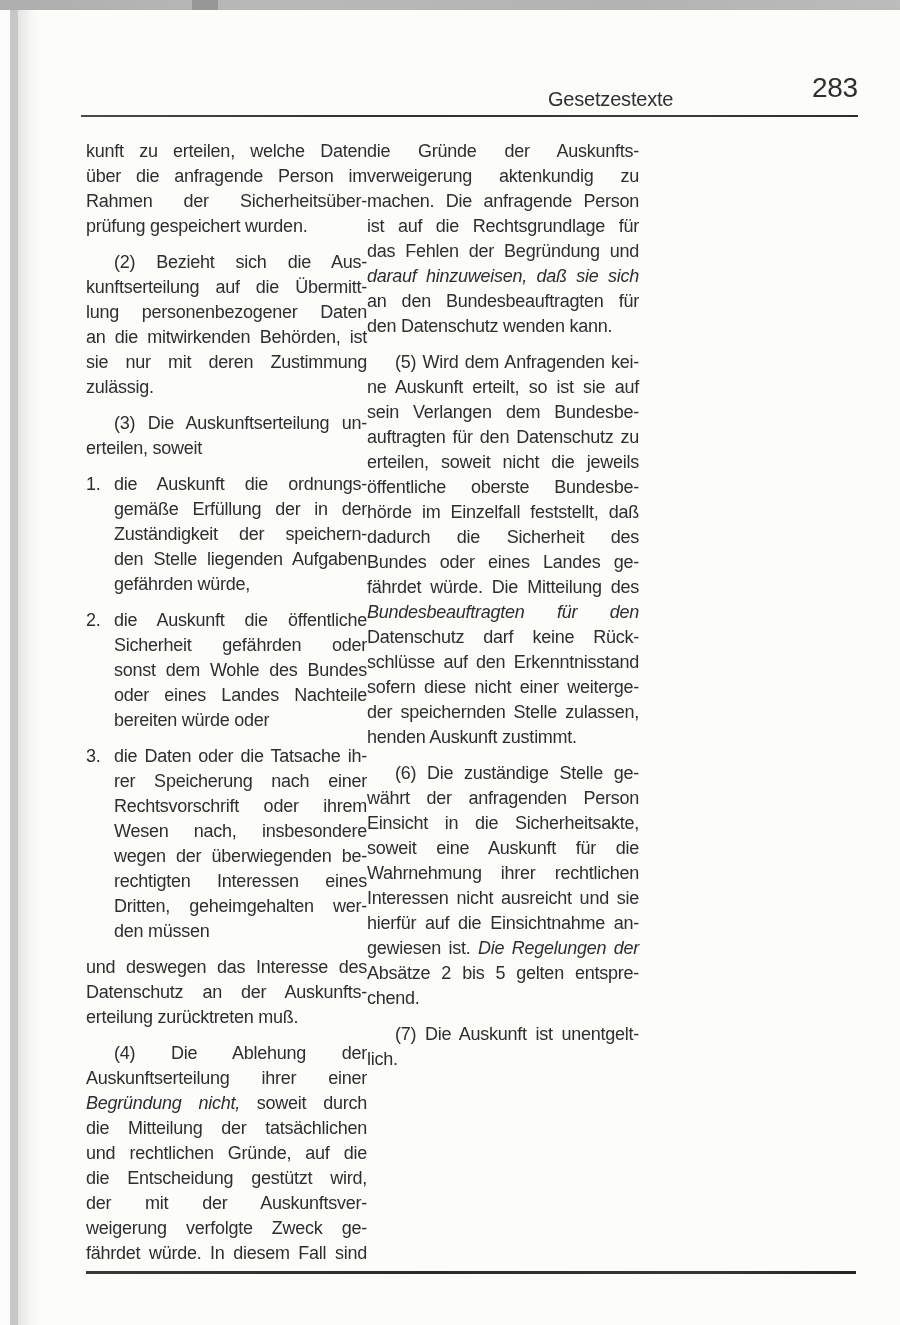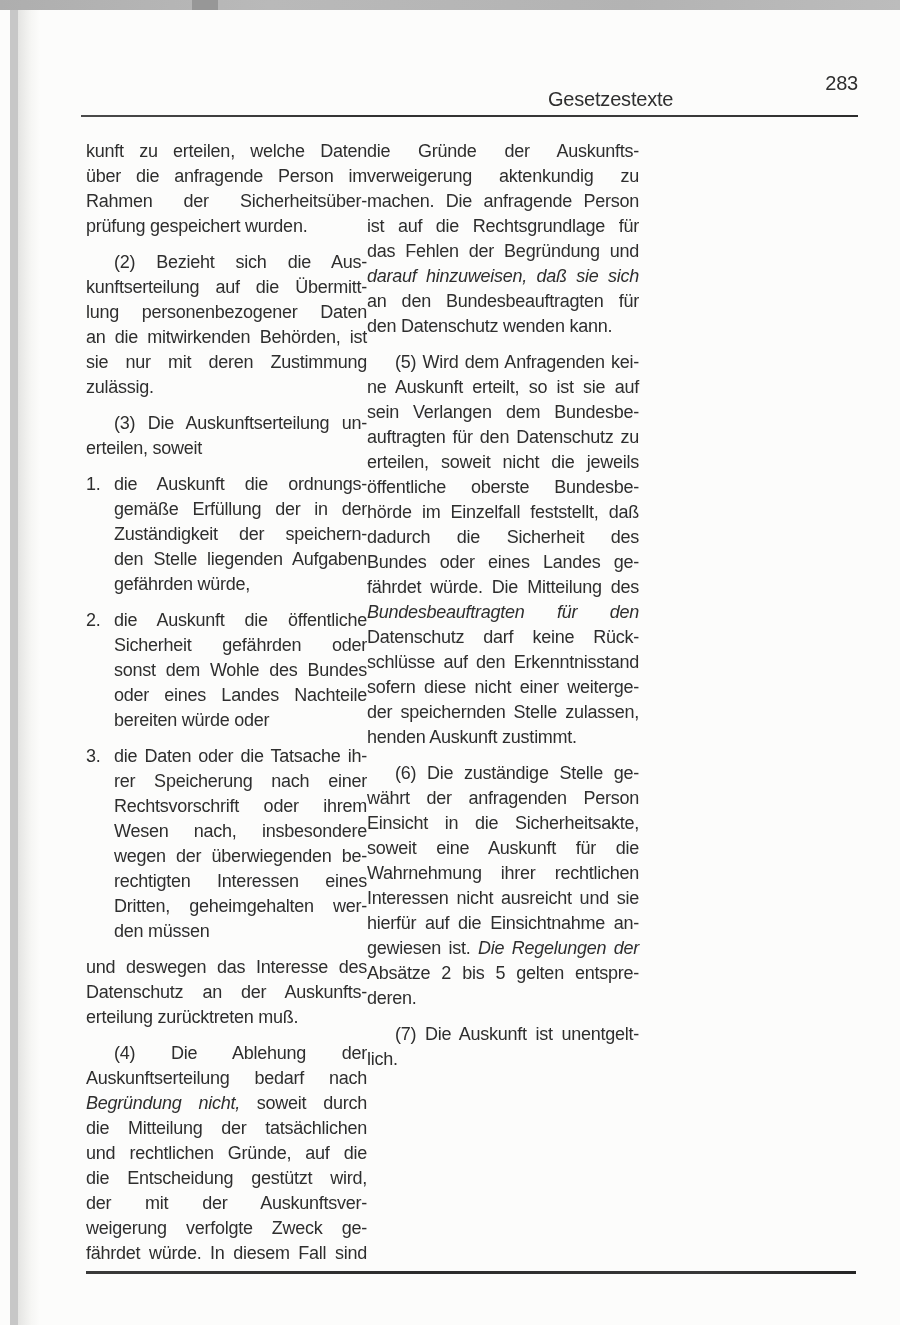--- a/index.html
+++ b/index.html
@@ -31,21 +31,21 @@
     background:linear-gradient(90deg,#e4e4e2 0%,#f6f6f4 60%,#fcfcfb 100%);
   }
 
   .header{position:absolute;left:0;top:72px;width:900px;height:26px;color:#2f2f2f;}
   .running-title{
     position:absolute;left:548px;top:16px;
     font-size:20px;letter-spacing:-0.2px;
   }
   .page-number{
     position:absolute;right:42px;top:0;
-    font-size:20px;letter-spacing:-0.2px;text-align:center;
+    font-size:28px;letter-spacing:-0.2px;text-align:center;
   }
   .header-rule{
     position:absolute;left:81px;top:115px;width:777px;height:2px;
     background:linear-gradient(90deg,#4a4a4a,#303030 40%,#3c3c3c 75%,#2c2c2c);
   }
   .footer-rule{
     position:absolute;left:86px;top:1271px;width:770px;height:3px;
     background:linear-gradient(90deg,#3a3a3a,#2b2b2b 45%,#383838 80%,#242424);
   }
 
@@ -133,21 +133,21 @@
           <div class="line"><span>Dritten, geheimgehalten wer-</span></div>
           <div class="line last"><span>den müssen</span></div>
         </div>
         <div class="block">
           <div class="line"><span>und deswegen das Interesse des</span></div>
           <div class="line"><span>Datenschutz an der Auskunfts-</span></div>
           <div class="line last"><span>erteilung zurücktreten muß.</span></div>
         </div>
         <div class="block">
           <div class="line indent"><span>(4) Die Ablehung der</span></div>
-          <div class="line"><span>Auskunftserteilung bedarf nach</span></div>
+          <div class="line"><span>Auskunftserteilung ihrer einer</span></div>
           <div class="line"><i>Begründung nicht,</i><span> soweit durch</span></div>
           <div class="line"><span>die Mitteilung der tatsächlichen</span></div>
           <div class="line"><span>und rechtlichen Gründe, auf die</span></div>
           <div class="line"><span>die Entscheidung gestützt wird,</span></div>
           <div class="line"><span>der mit der Auskunftsver-</span></div>
           <div class="line"><span>weigerung verfolgte Zweck ge-</span></div>
           <div class="line"><span>fährdet würde. In diesem Fall sind</span></div>
         </div>
       </div>
     <div class="col col-right" id="col-right">
@@ -182,21 +182,21 @@
         <div class="block">
           <div class="line indent"><span>(6) Die zuständige Stelle ge-</span></div>
           <div class="line"><span>währt der anfragenden Person</span></div>
           <div class="line"><span>Einsicht in die Sicherheitsakte,</span></div>
           <div class="line"><span>soweit eine Auskunft für die</span></div>
           <div class="line"><span>Wahrnehmung ihrer rechtlichen</span></div>
           <div class="line"><span>Interessen nicht ausreicht und sie</span></div>
           <div class="line"><span>hierfür auf die Einsichtnahme an-</span></div>
           <div class="line"><span>gewiesen ist. </span><i>Die Regelungen der</i></div>
           <div class="line"><span>Absätze 2 bis 5 gelten entspre-</span></div>
-          <div class="line last"><span>deren.</span></div>
+          <div class="line last"><span>chend.</span></div>
         </div>
         <div class="block">
           <div class="line indent"><span>(7) Die Auskunft ist unentgelt-</span></div>
           <div class="line last"><span>lich.</span></div>
         </div>
       </div>
   </div>
 
   <div class="footer-rule"></div>
 </div>

